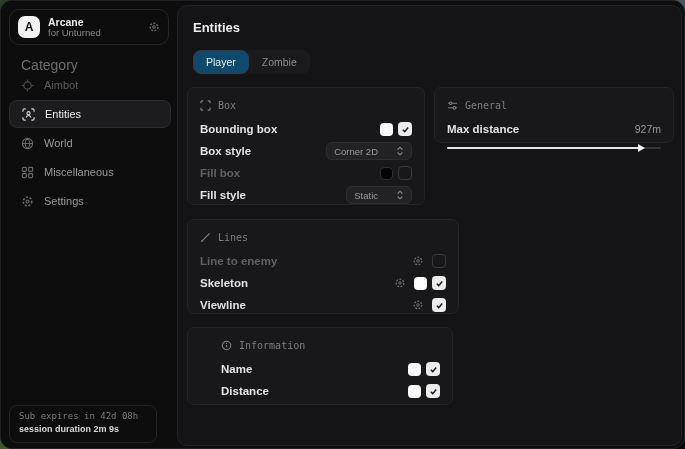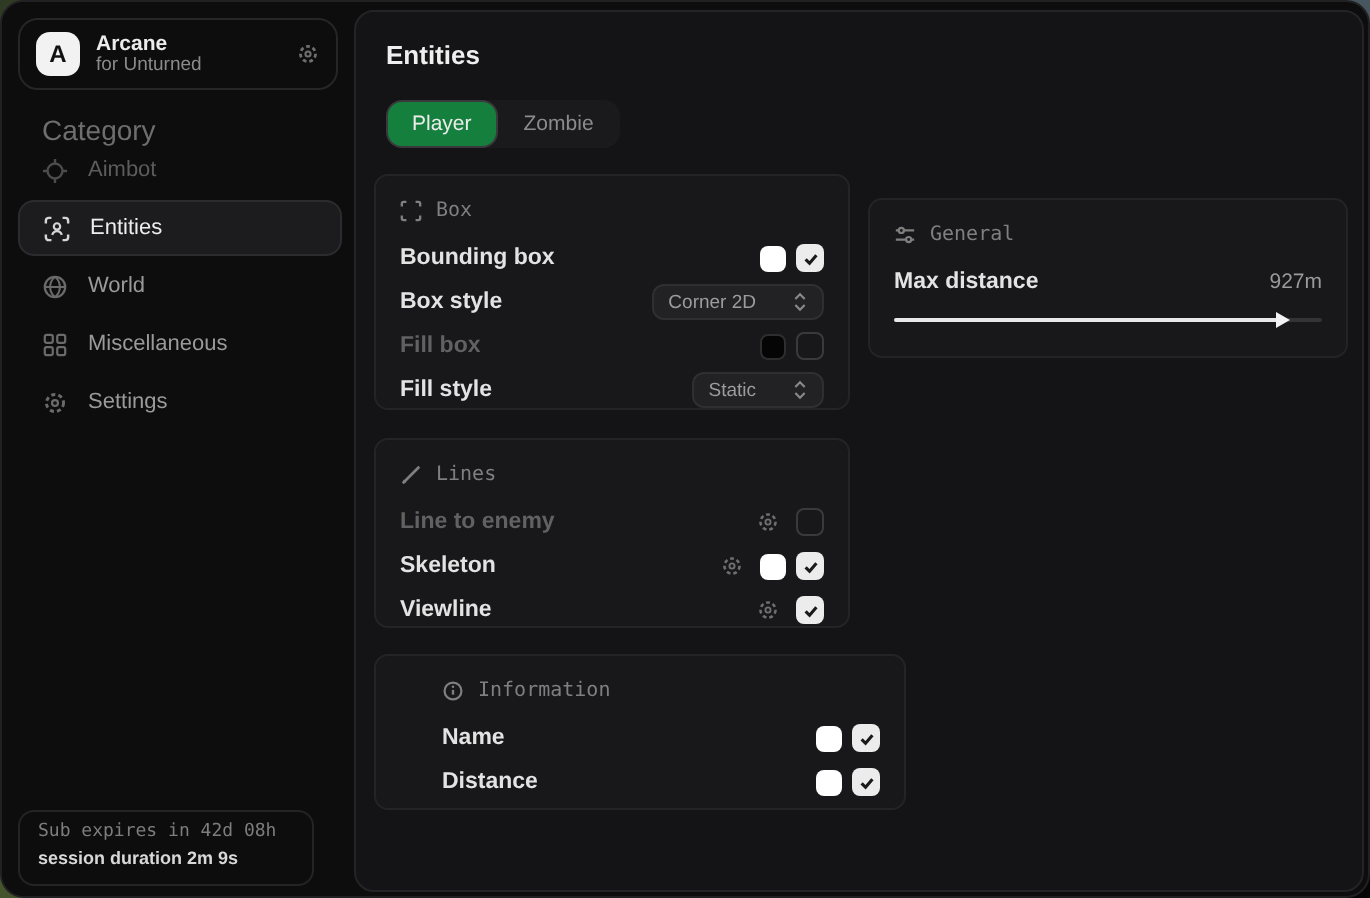--- a/index.html
+++ b/index.html
@@ -34,27 +34,27 @@
   .footer-card { position:absolute; left:8px; bottom:5px; width:148px; height:38px; border:1px solid #242426; border-radius:8px; padding:5px 9px; }
   .footer-line1 { color:#7d7d7d; font-family:"DejaVu Sans Mono", monospace; font-size:9px; white-space:nowrap; }
   .footer-line2 { color:#d8d8d8; font-size:9px; font-weight:bold; margin-top:3px; white-space:nowrap; }
 
   
   .main { position:absolute; left:176px; top:4px; width:505px; height:441px; background:#141416; border:1px solid #242427; border-radius:10px; }
   .page-title { position:absolute; left:15px; top:14px; color:#efefef; font-size:13px; font-weight:bold; }
 
   .tabs { position:absolute; left:15px; top:44px; display:inline-flex; background:#1a1a1c; border-radius:8px; }
   .tab { padding:5px 12px; font-size:10.5px; color:#8b8b8b; border-radius:8px; border:1px solid transparent; cursor:pointer; }
-  .tab.active { background:#15803d; border-color:#3a3a3c; color:#ececec; }
+  .tab.active { background:#0c4a6e; border-color:#3a3a3c; color:#ececec; }
 
   .card { position:absolute; background:#18181a; border:1px solid #242427; border-radius:7px; padding:10px 12px 0 12px; }
   .card.box   { left:9px;  top:81px;  width:238px; height:118px; }
-  .card.lines { left:9px;  top:213px; width:238px; height:95px; }
+  .card.lines { left:9px;  top:213px; width:272px; height:95px; }
   .card.info  { left:9px;  top:321px; width:266px; height:78px;padding-left:33px; }
-  .card.general { left:256px; top:93px; width:240px; height:80px; }
+  .card.general { left:256px; top:81px; width:240px; height:56px; }
 
   .sec-head { display:flex; align-items:center; gap:7px; height:14px; margin-bottom:6px; color:#7f7f7f; }
   .sec-head .sicon { display:flex; color:#7f7f7f; }
   .sec-title { font-family:"DejaVu Sans Mono", monospace; font-size:10px; }
 
   .row { height:22px; display:flex; align-items:center; }
   .row-label { color:#e3e3e3; font-size:11.5px; font-weight:bold; flex:1; }
   .row-label.dim { color:#616161; }
   .controls { display:flex; align-items:center; gap:5px; }
 

